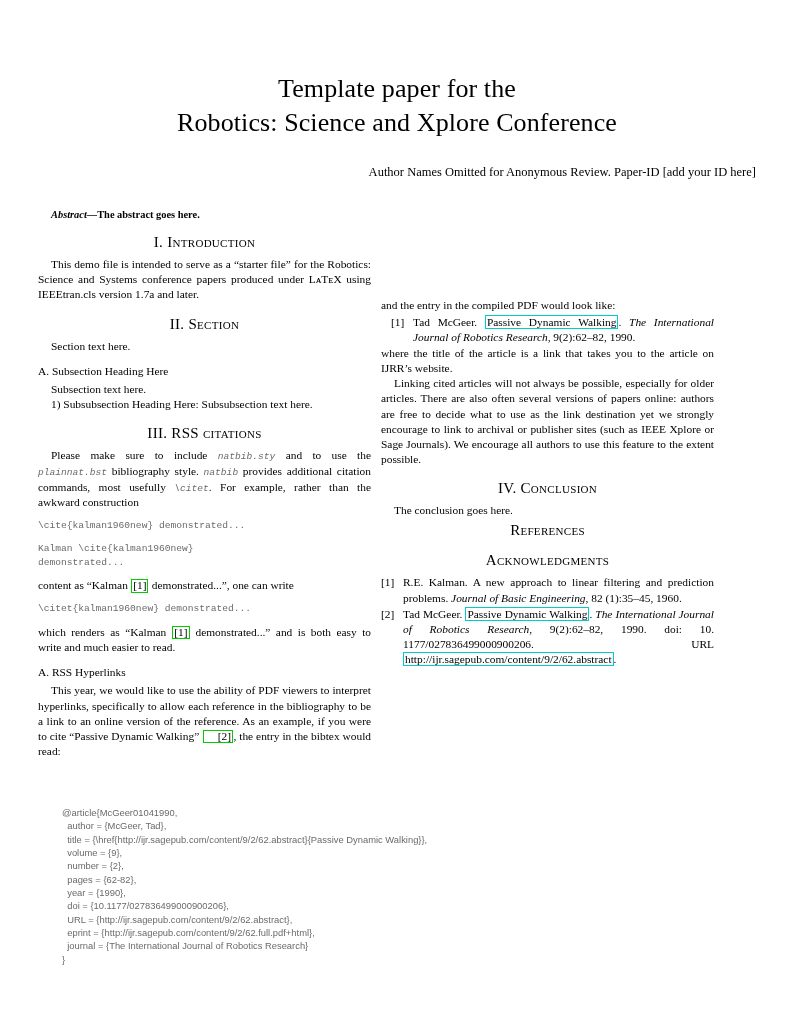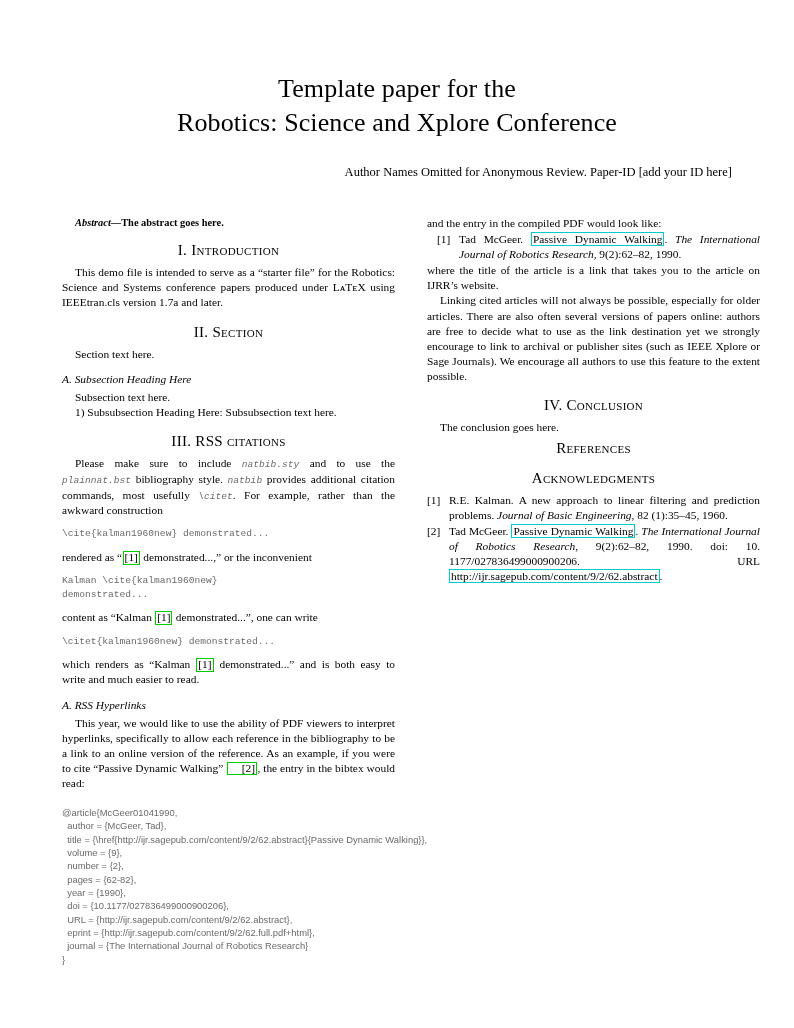--- a/index.html
+++ b/index.html
@@ -13,21 +13,21 @@
     font-family: "Liberation Serif", "DejaVu Serif", serif;
     color: #000000;
     position: relative;
     overflow: hidden;
   }
   .page {
     width: 794px;
     height: 734px;
     position: relative;
     box-sizing: border-box;
-    padding: 0 62px;
+    padding: 0 38px;
   }
 
   
   .title-block {
     padding-top: 72px;
     text-align: center;
   }
   .paper-title {
     font-size: 26px;
     line-height: 1.32;
@@ -38,23 +38,23 @@
   .paper-title .tline { display: block; }
   .authors {
     margin-top: 24px;
     font-size: 12.5px;
     text-align: right;
   }
 
   
   .columns {
     display: flex;
-    gap: 32px;
-    margin-top: 36px;
-    align-items: flex-start;
+    gap: 10px;
+    margin-top: 28px;
+    align-items: center;
   }
   .col {
     width: 333px;
     flex: 0 0 333px;
   }
 
   
   p {
     margin: 0;
     font-size: 11.4px;
@@ -79,21 +79,20 @@
   .section-head {
     text-align: center;
     font-size: 15px;
     font-variant: small-caps;
     margin: 13px 0 6px 0;
     letter-spacing: 0.3px;
   }
   .section-head .numeral { font-variant: normal; }
   .subsection-head {
     font-size: 11.4px;
-    font-style: italic;
     margin: 11px 0 5px 0;
     text-align: left;
   }
   .subsub {
   }
   .code-block {
     font-family: "Liberation Mono", "DejaVu Sans Mono", monospace;
     font-size: 9.6px;
     line-height: 1.42;
     color: #6a6a6a;
@@ -199,21 +198,20 @@
       <div class="subsection-head">A. Subsection Heading Here</div>
       <p>Subsection text here.</p>
       <p><span class="subsub">1) Subsubsection Heading Here:</span> <span>Subsubsection text here.</span></p>
 
       <div class="section-head"><span class="numeral">III.</span> <span>RSS citations</span></div>
 
       <p><span>Please make sure to include </span><span class="mono">natbib.sty</span><span> and to use the </span><span class="mono">plainnat.bst</span><span> bibliography style. </span><span class="mono">natbib</span><span> provides additional citation commands, most usefully </span><span class="mono">\citet</span><span>. For example, rather than the awkward construction</span></p>
 
       <div class="code-block">\cite{kalman1960new} demonstrated...</div>
 
-      <p class="noindent"><span>rendered as “</span><span class="cite-box">[1]</span><span> demonstrated...,” or the inconvenient</span></p>
 
       <div class="code-block">Kalman \cite{kalman1960new}
 demonstrated...</div>
 
       <p class="noindent"><span>content as “Kalman </span><span class="cite-box">[1]</span><span> demonstrated...”, one can write</span></p>
 
       <div class="code-block">\citet{kalman1960new} demonstrated...</div>
 
       <p class="noindent"><span>which renders as “Kalman </span><span class="cite-box">[1]</span><span> demonstrated...” and is both easy to write and much easier to read.</span></p>
 

